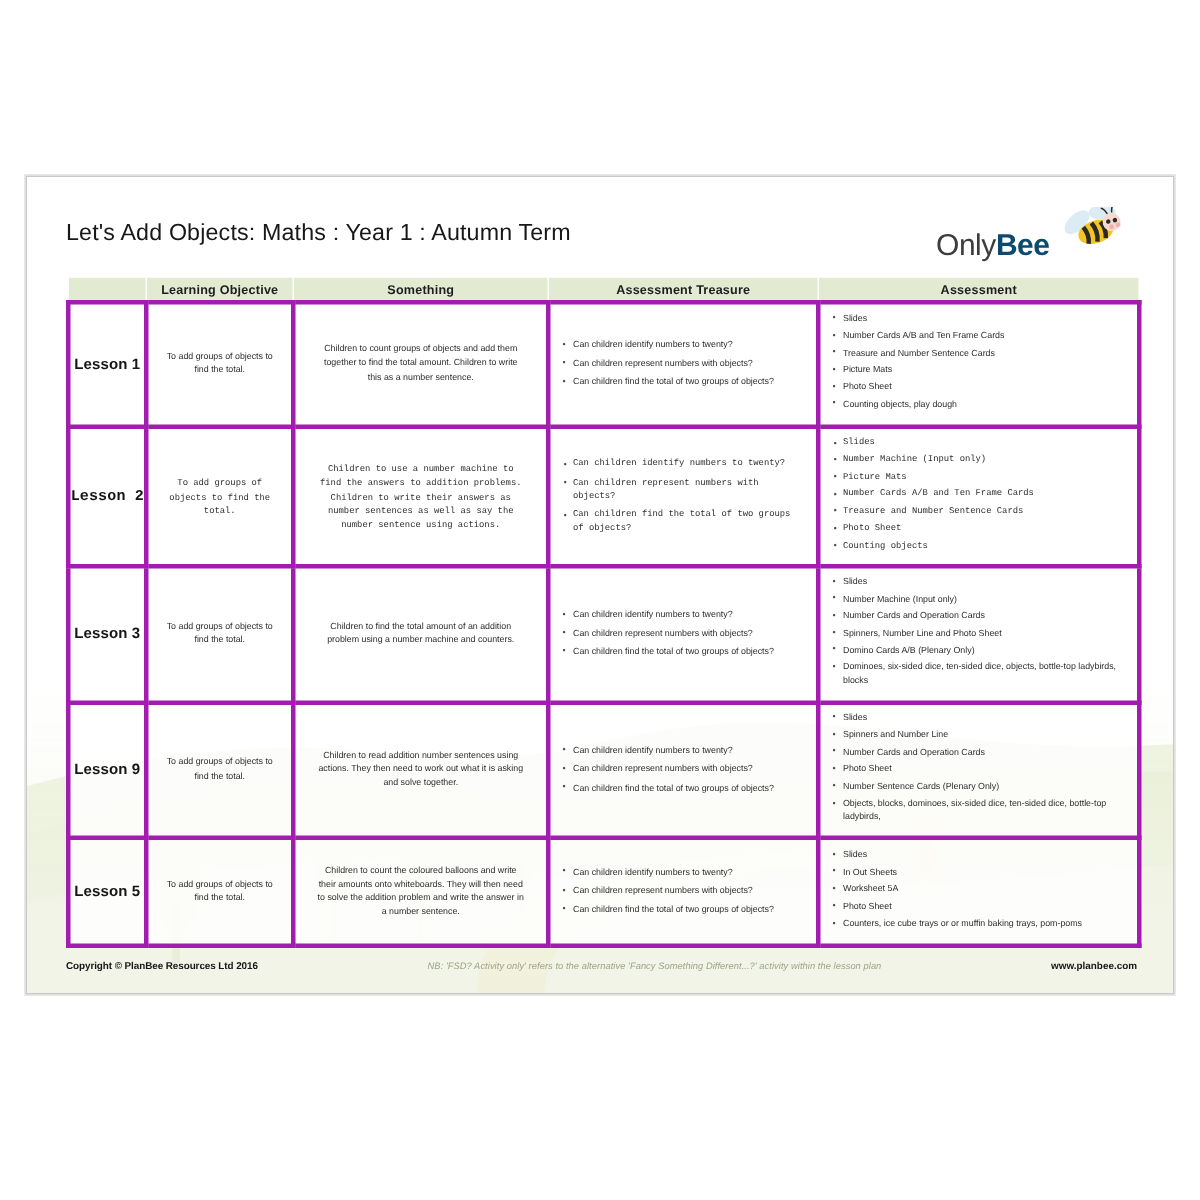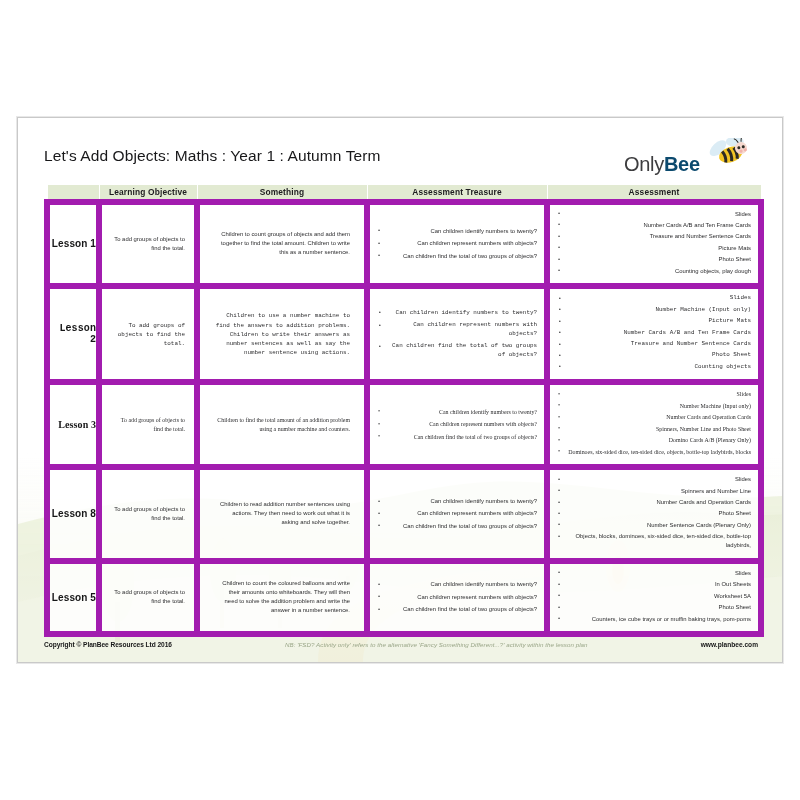--- a/index.html
+++ b/index.html
@@ -79,24 +79,23 @@
     font-weight: 700;
     color: #1d1d1f;
     height: 17px;
     padding: 0 4px;
     text-align: center;
     letter-spacing: .15px;
   }
   th.col-blank { background: transparent; border: none; }
 
   table.plan td {
-    border: 6px solid #a21caf;
+    border: 3px solid #a21caf;
     vertical-align: middle;
     background: rgba(255,255,255,0.82);
-    text-align: right;
   }
   td.lesson-cell {
     background: #e2ead2;
     text-align: center;
     font-size: 10px;
     font-weight: 700;
     color: #161617;
     letter-spacing: .1px;
     border-color: #ffffff;
   }
@@ -126,21 +125,21 @@
     position: absolute;
     left: 0; top: -0.5px;
     color: #4a4a4c;
     font-size: 6px;
   }
   td.res-cell ul.bullets li { margin-bottom: 2.6px; }
 
   
   tr.row-1 td { height: 83px; }
   tr.row-2 td { height: 83px; font-family: Liberation Mono, monospace; }
-  tr.row-3 td { height: 83px; font-family: Liberation Serif, serif; }
+  tr.row-3 td { height: 83px; }
   tr.row-4 td { height: 83px; }
   tr.row-5 td { height: 72px; }
 
   
   .doc-footer {
     position: absolute;
     left: 26px; right: 26px;
     bottom: 0px;
     height: 30px;
     display: flex;
@@ -315,21 +314,21 @@
                 <li>Slides</li>
                 <li>Number Machine (Input only)</li>
                 <li>Number Cards and Operation Cards</li>
                 <li>Spinners, Number Line and Photo Sheet</li>
                 <li>Domino Cards A/B (Plenary Only)</li>
                 <li>Dominoes, six-sided dice, ten-sided dice, objects, bottle-top ladybirds, blocks</li>
               </ul>
             </td>
           </tr>
           <tr class="row-4">
-            <td class="lesson-cell">Lesson 8</td>
+            <td class="lesson-cell">Lesson 9</td>
             <td class="obj-cell">To add groups of objects to find the total.</td>
             <td class="ovw-cell">Children to read addition number sentences using actions. They then need to work out what it is asking and solve together.</td>
             <td class="asq-cell">
               <ul class="bullets">
                 <li>Can children identify numbers to twenty?</li>
                 <li>Can children represent numbers with objects?</li>
                 <li>Can children find the total of two groups of objects?</li>
               </ul>
             </td>
             <td class="res-cell">

